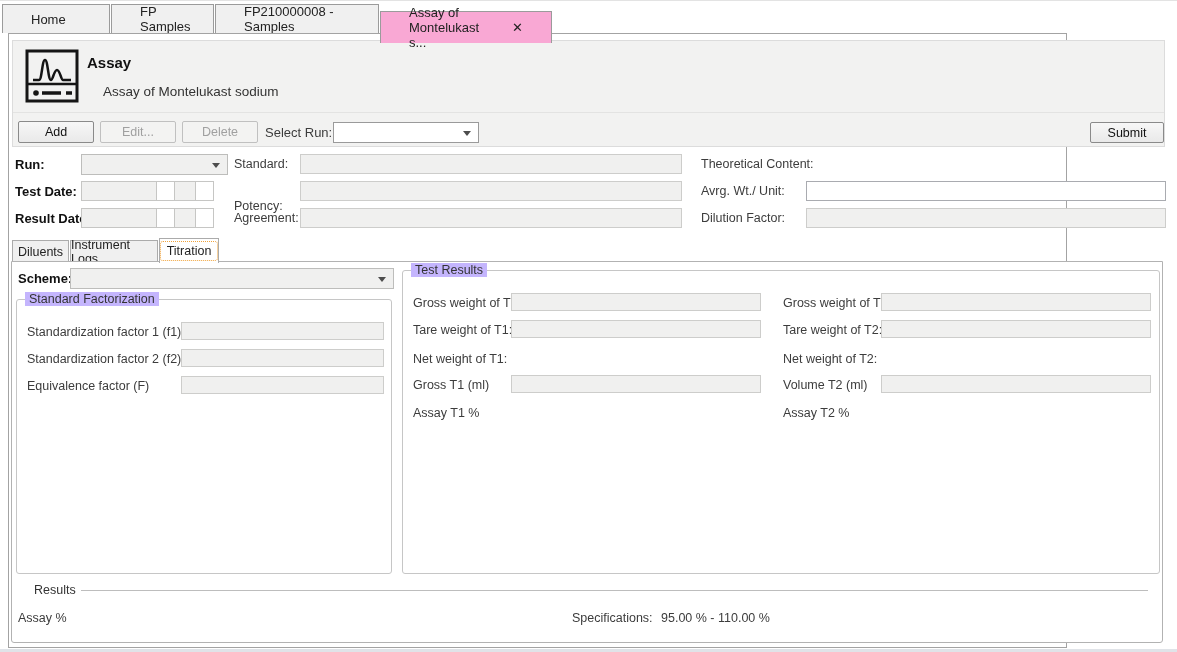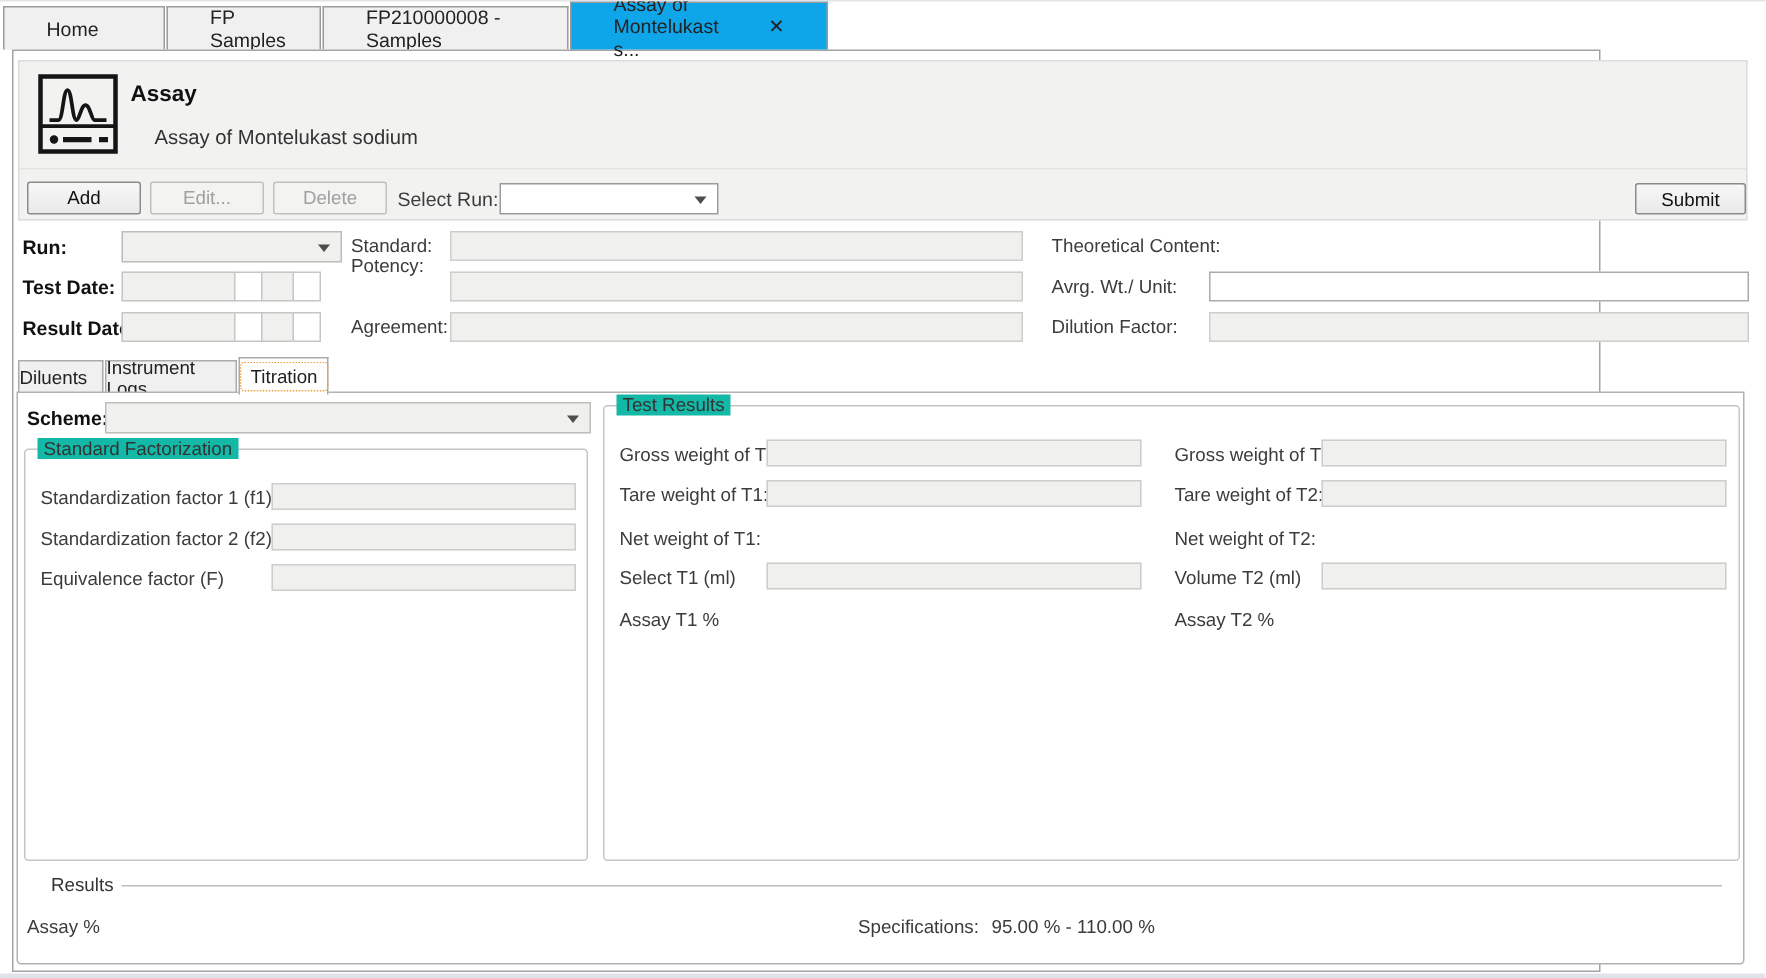--- a/index.html
+++ b/index.html
@@ -3,21 +3,21 @@
 <meta charset="utf-8">
 <style>
   html,body{margin:0;padding:0;background:#fff;}
   #screen{position:relative;width:1177px;height:652px;background:#fff;overflow:hidden;
           font-family:"Liberation Sans","DejaVu Sans",sans-serif;font-size:13px;color:#1a1a1a;
           border-top:1px solid #e3e3e3;box-sizing:border-box;}
   
   .wtab{position:absolute;top:3px;height:29px;box-sizing:border-box;background:#f0f0f0;
         border:1px solid #9b9b9b;border-bottom:none;display:flex;align-items:center;
         padding:0 28px;font-size:13px;color:#222;cursor:default;}
-  .wtab.active{top:0;height:32px;background:#0ea5e9;z-index:6;}
+  .wtab.active{top:10px;height:32px;background:#f9a8d4;z-index:6;}
   .wtab .close{margin-left:14px;font-weight:bold;font-size:13px;color:#222;}
   
   #panel{position:absolute;left:8px;top:32px;width:1059px;height:615px;background:#fff;
          border:1px solid #a3a3a3;box-sizing:border-box;z-index:1;}
   
   #headerbox{position:absolute;left:3px;top:6px;width:1153px;height:107px;background:#f2f2f1;
              border:1px solid #dcdcdc;box-sizing:border-box;}
   #hicon{position:absolute;left:12px;top:8px;width:54px;height:54px;}
   #htitle{position:absolute;left:74px;top:13px;font-size:15px;font-weight:bold;color:#111;}
   #hsub{position:absolute;left:74px;top:43px;font-size:13.5px;color:#333;margin-left:16px;}
@@ -39,29 +39,29 @@
   .lbl{position:absolute;font-size:12.5px;color:#3c3c3c;white-space:nowrap;}
   .lbl.b{font-weight:bold;color:#111;font-size:13px;}
   
   .datec{position:absolute;height:20px;display:flex;}
   .datec .seg{box-sizing:border-box;height:20px;border:1px solid #c6c6c4;margin-left:-1px;}
   .datec .seg:first-child{margin-left:0;}
   .datec .g{background:#f0f0ef;}
   .datec .w{background:#fff;}
   
   .itab{position:absolute;top:206px;height:22px;box-sizing:border-box;background:#f0f0f0;
-        border:1px solid #ababab;border-bottom:none;display:flex;align-items:center;justify-content:flex-start;
+        border:1px solid #ababab;border-bottom:none;display:flex;align-items:center;justify-content:center;
         font-size:12.5px;color:#222;cursor:default;}
   .itab.active{top:204px;height:25px;background:#fff;z-index:4;}
   .itab.active .focus{border:1px dotted #f0a33c;border-radius:3px;padding:2px 6px;}
   
   #tabpanel{position:absolute;left:2px;top:227px;width:1152px;height:382px;background:#fff;
             border:1px solid #b2b2b2;border-radius:0 0 3px 3px;box-sizing:border-box;}
   .gbox{position:absolute;border:1px solid #c6c6c6;border-radius:3px;background:#fff;box-sizing:border-box;}
-  .gbox .legend{position:absolute;top:-8px;left:8px;background:#14b8a6;padding:0 4px;font-size:12.5px;color:#333;}
+  .gbox .legend{position:absolute;top:-8px;left:8px;background:#c4b5fd;padding:0 4px;font-size:12.5px;color:#333;}
   
   #results-head{position:absolute;left:6px;top:321px;right:14px;display:flex;align-items:center;margin-left:16px;}
   #results-head span{font-size:12.5px;color:#333;padding-right:5px;}
   #results-head .rule{flex:1;border-top:1px solid #bdbdbd;margin-top:1px;}
   #bottomstrip{position:absolute;left:0;top:648px;width:1177px;height:4px;background:#e0e3e8;}
 </style>
 </head>
 <body>
 
 <div id="screen">
@@ -125,21 +125,21 @@
     <span class="field dis" style="left:291px;top:120px;width:382px"></span>
     <span class="lbl" style="left:692px;top:123px">Theoretical Content:</span>
 
     <span class="lbl b" style="left:6px;top:150px">Test Date:</span>
     <div class="datec" style="left:72px;top:147px">
       <span class="seg g" style="width:76px"></span>
       <span class="seg w" style="width:19px"></span>
       <span class="seg g" style="width:22px"></span>
       <span class="seg w" style="width:19px"></span>
     </div>
-    <span class="lbl" style="left:225px;top:136px">Potency:</span>
+    <span class="lbl" style="left:225px;top:165px">Potency:</span>
     <span class="field dis" style="left:291px;top:147px;width:382px"></span>
     <span class="lbl" style="left:692px;top:150px">Avrg. Wt./ Unit:</span>
     <span class="field" style="left:797px;top:147px;width:360px"></span>
 
     <span class="lbl b" style="left:6px;top:177px">Result Date:</span>
     <div class="datec" style="left:72px;top:174px">
       <span class="seg g" style="width:76px"></span>
       <span class="seg w" style="width:19px"></span>
       <span class="seg g" style="width:22px"></span>
       <span class="seg w" style="width:19px"></span>
@@ -178,21 +178,21 @@
       </div>
 
       <div class="gbox" style="left:390px;top:8px;width:758px;height:304px">
         <span class="legend">Test Results</span>
 
         <span class="lbl" style="left:10px;top:25px">Gross weight of T1:</span>
         <span class="field dis" style="left:108px;top:22px;width:250px;height:18px"></span>
         <span class="lbl" style="left:10px;top:52px">Tare weight of T1:</span>
         <span class="field dis" style="left:108px;top:49px;width:250px;height:18px"></span>
         <span class="lbl" style="left:10px;top:81px">Net weight of T1:</span>
-        <span class="lbl" style="left:10px;top:107px">Select T1 (ml)</span>
+        <span class="lbl" style="left:10px;top:107px">Gross T1 (ml)</span>
         <span class="field dis" style="left:108px;top:104px;width:250px;height:18px"></span>
         <span class="lbl" style="left:10px;top:135px">Assay T1 %</span>
 
         <span class="lbl" style="left:380px;top:25px">Gross weight of T2:</span>
         <span class="field dis" style="left:478px;top:22px;width:270px;height:18px"></span>
         <span class="lbl" style="left:380px;top:52px">Tare weight of T2:</span>
         <span class="field dis" style="left:478px;top:49px;width:270px;height:18px"></span>
         <span class="lbl" style="left:380px;top:81px">Net weight of T2:</span>
         <span class="lbl" style="left:380px;top:107px">Volume T2 (ml)</span>
         <span class="field dis" style="left:478px;top:104px;width:270px;height:18px"></span>

